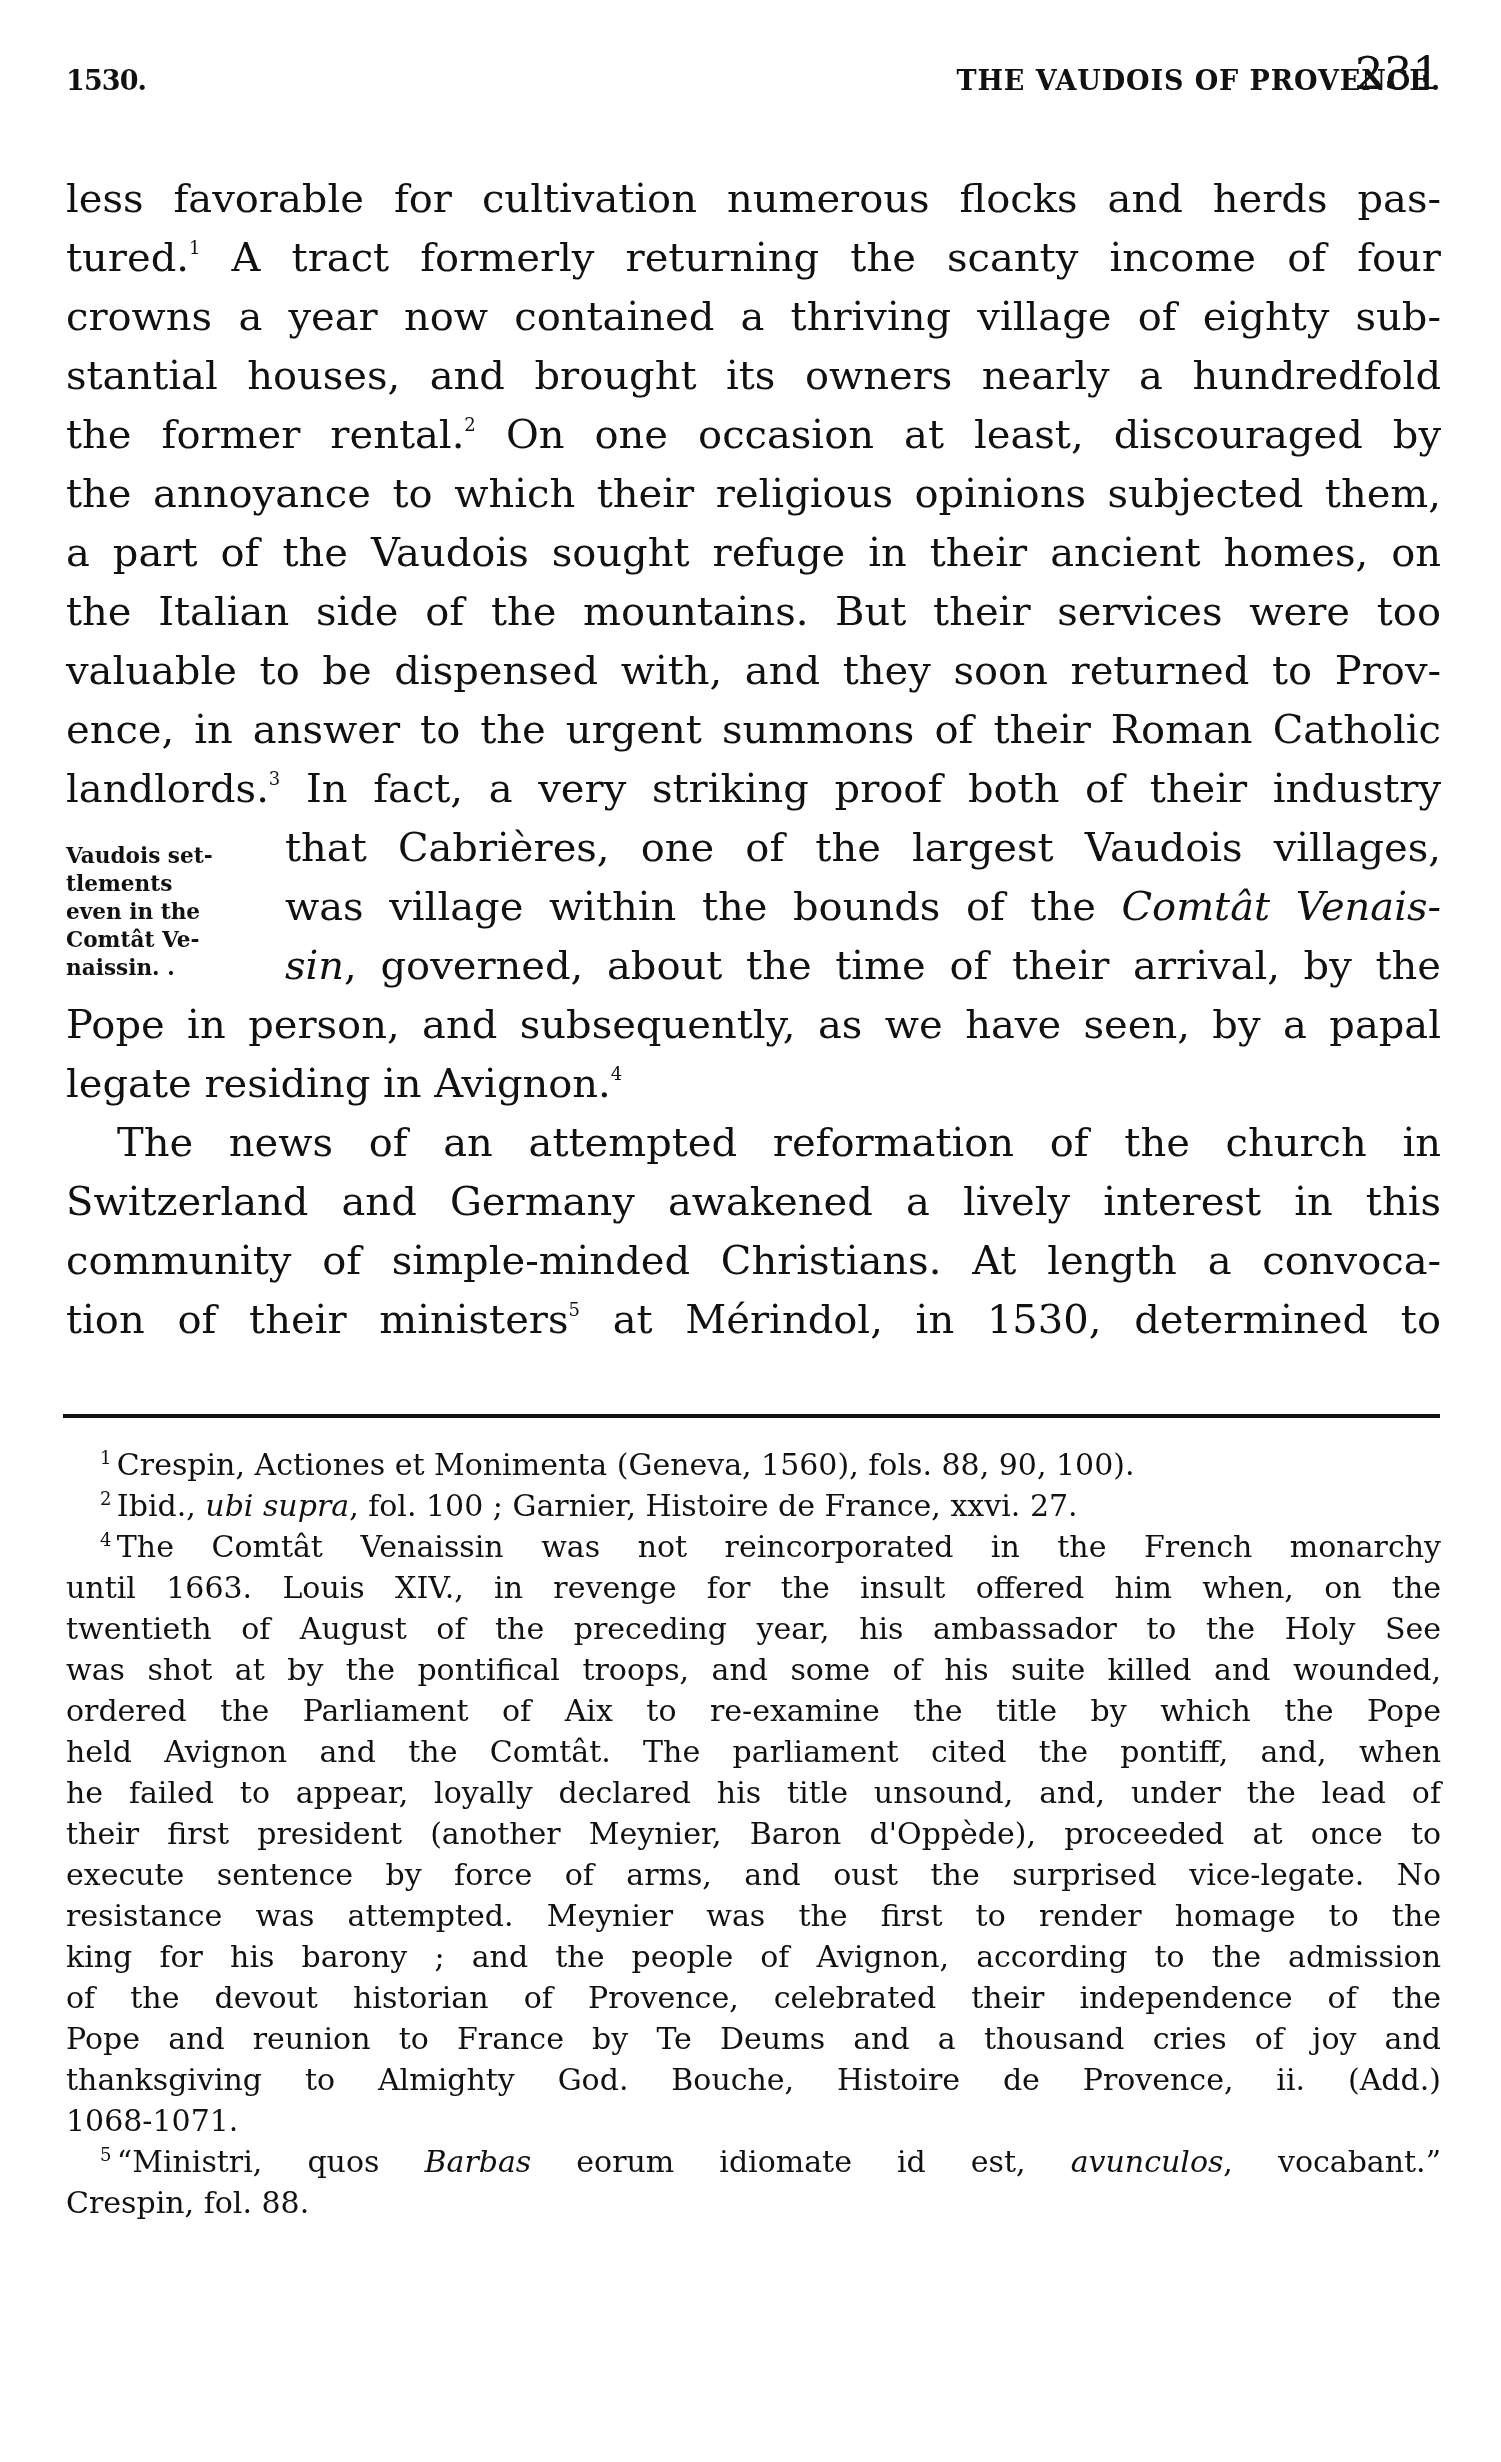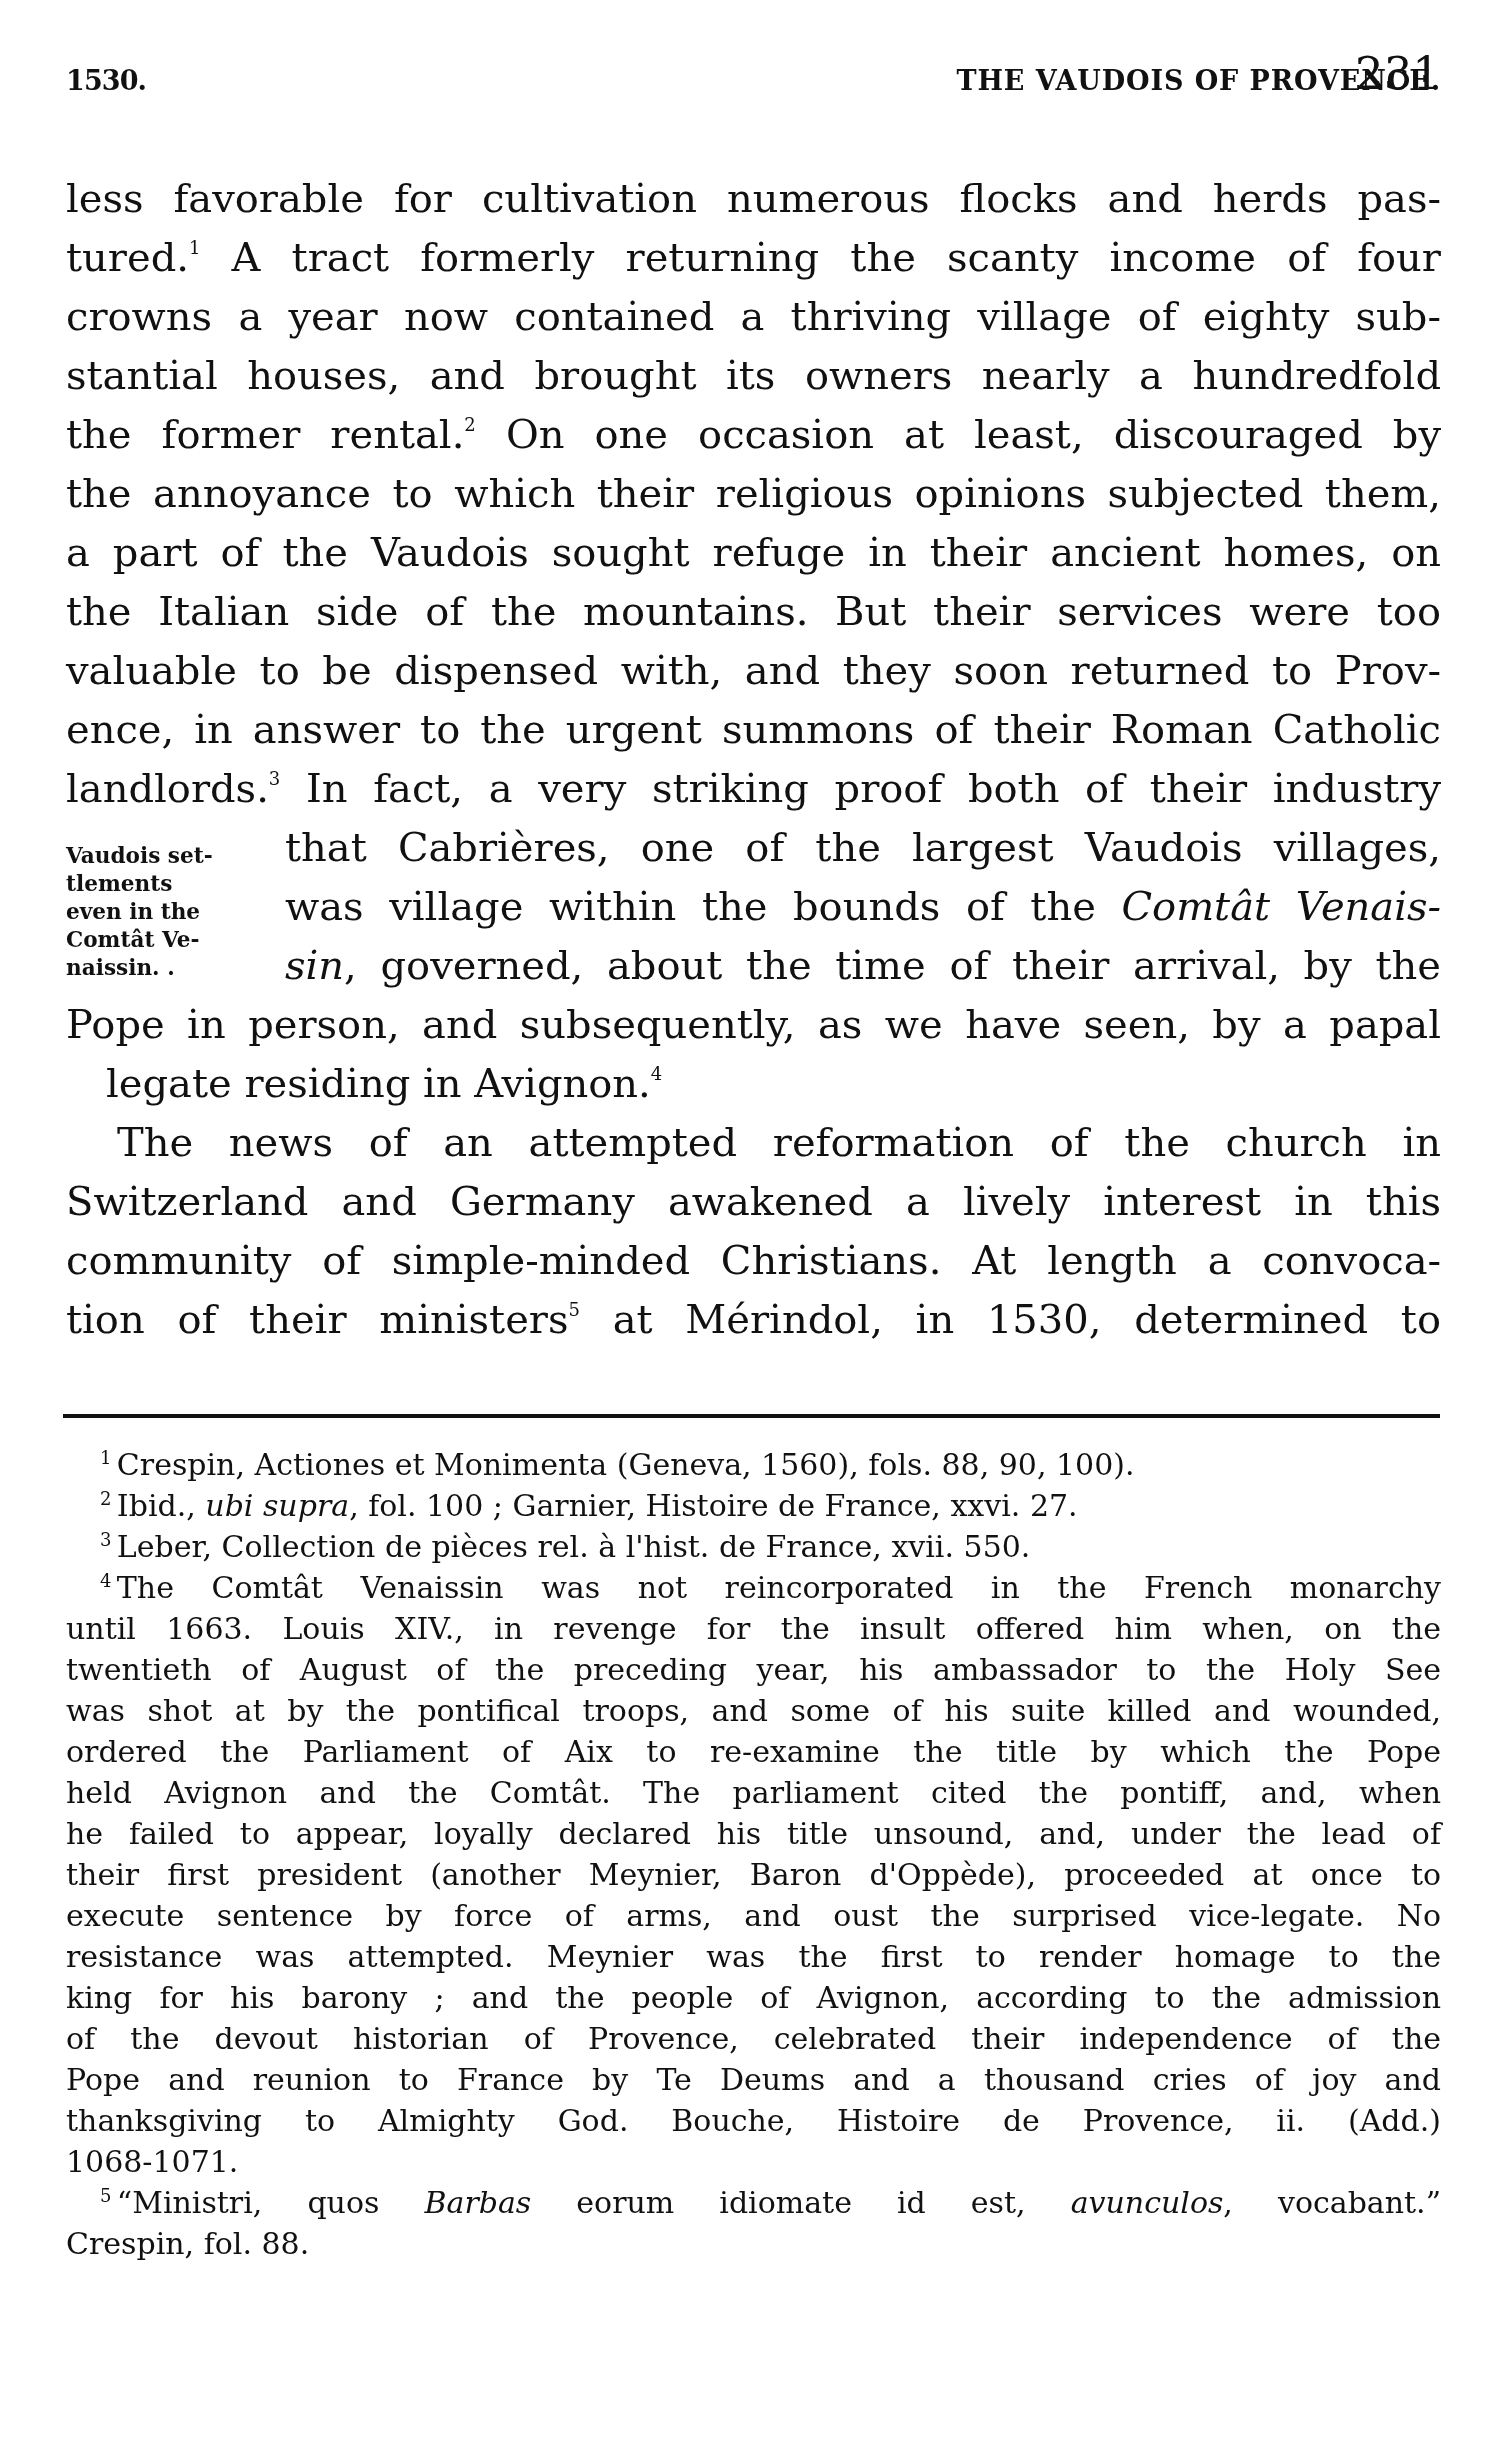--- a/index.html
+++ b/index.html
@@ -6,21 +6,21 @@
   body { width: 1502px; height: 2462px; position: relative; overflow: hidden; color: #111; }
   .page { position: absolute; left: 0; top: 0; width: 1502px; height: 2462px; padding-left: 9px; }
   .header { position: absolute; top: 47px; left: 66px; width: 1375px; height: 54px;
             font-family: "DejaVu Serif", serif; font-weight: bold; }
   .hdr-year { position: absolute; left: 0; top: 18px; font-size: 27px; letter-spacing: -0.9px; }
   .hdr-title { position: absolute; left: 0; width: 100%; text-align: right; top: 18px; font-size: 27px; letter-spacing: 0.9px; padding-left: 36px; box-sizing: border-box; }
   .hdr-page { position: absolute; right: 0; top: 0; font-size: 45px; font-weight: normal; font-family: "DejaVu Serif", serif; }
 
   .body { position: absolute; left: 66px; top: 169px; width: 1375px; font-family: "DejaVu Serif", serif; font-size: 40px; }
   .line { position: relative; height: 59px; line-height: 59px; white-space: nowrap; text-align: justify; text-align-last: justify; }
-  .line.last { text-align-last: left; margin-left: 40px; }
+  .line.last { text-align-last: left; }
   .line.indent-par { padding-left: 51px; }
   .line.indent-note { padding-left: 219px; }
   .line i { font-style: italic; }
   sup { font-size: 0.45em; vertical-align: 0.95em; line-height: 0; }
 
   .margin-note { position: absolute; left: 66px; top: 842px; width: 198px; font-family: "DejaVu Serif", serif; font-weight: bold; font-size: 21.6px; line-height: 28px; }
   .margin-note div { white-space: nowrap; }
 
   .rule { position: absolute; left: 63px; top: 1414px; width: 1377px; height: 3.6px; background: #111; }
 
@@ -71,21 +71,20 @@
     <div class="line">Switzerland and Germany awakened a lively interest in this</div>
     <div class="line">community of simple-minded Christians.  At length a convoca-</div>
     <div class="line">tion of their ministers<sup>5</sup> at Mérindol, in 1530, determined to</div>
   </div>
 
   <div class="rule"></div>
 
   <div class="notes">
     <div class="nline ind last"><span class="fnum">1</span><span>Crespin, Actiones et Monimenta (Geneva, 1560), fols. 88, 90, 100).</span></div>
     <div class="nline ind last"><span class="fnum">2</span><span>Ibid., </span><i>ubi supra</i><span>, fol. 100 ;  Garnier, Histoire de France, xxvi. 27.</span></div>
-    <div class="nline ind last"><span class="fnum">3</span><span>Leber, Collection de pièces rel. à l'hist. de France, xvii. 550.</span></div>
     <div class="nline ind"><span class="fnum">4</span><span>The Comtât Venaissin was not reincorporated in the French monarchy</span></div>
     <div class="nline">until 1663.  Louis XIV., in revenge for the insult offered him when, on the</div>
     <div class="nline">twentieth of August of the preceding year, his ambassador to the Holy See</div>
     <div class="nline">was shot at by the pontifical troops, and some of his suite killed and wounded,</div>
     <div class="nline">ordered the Parliament of Aix to re-examine the title by which the Pope</div>
     <div class="nline">held Avignon and the Comtât.  The parliament cited the pontiff, and, when</div>
     <div class="nline">he failed to appear, loyally declared his title unsound, and, under the lead of</div>
     <div class="nline">their first president (another Meynier, Baron d'Oppède), proceeded at once to</div>
     <div class="nline">execute sentence by force of arms, and oust the surprised vice-legate.  No</div>
     <div class="nline">resistance was attempted.  Meynier was the first to render homage to the</div>

